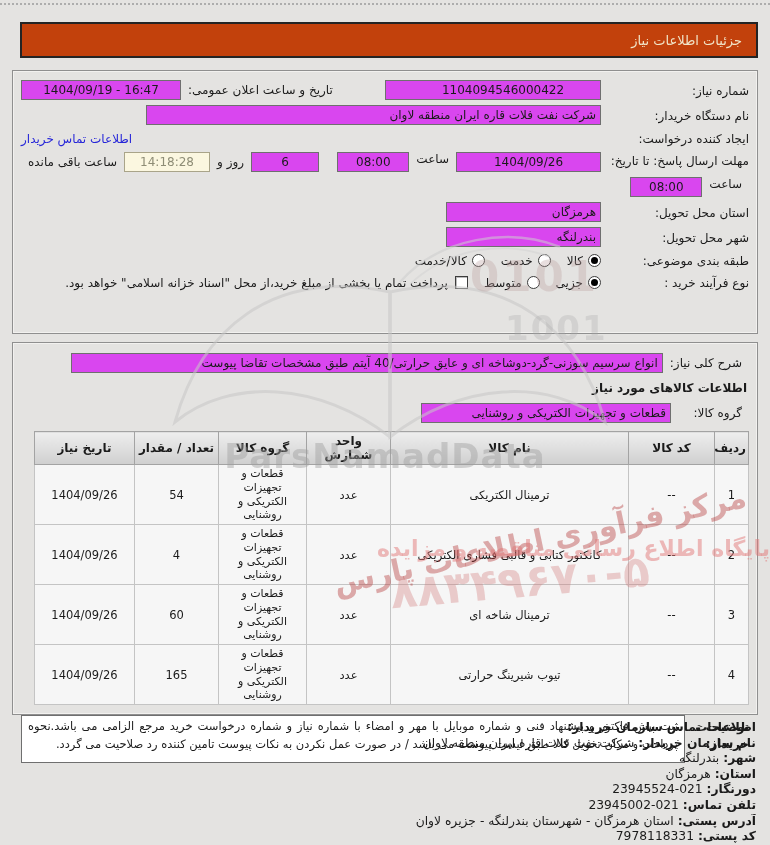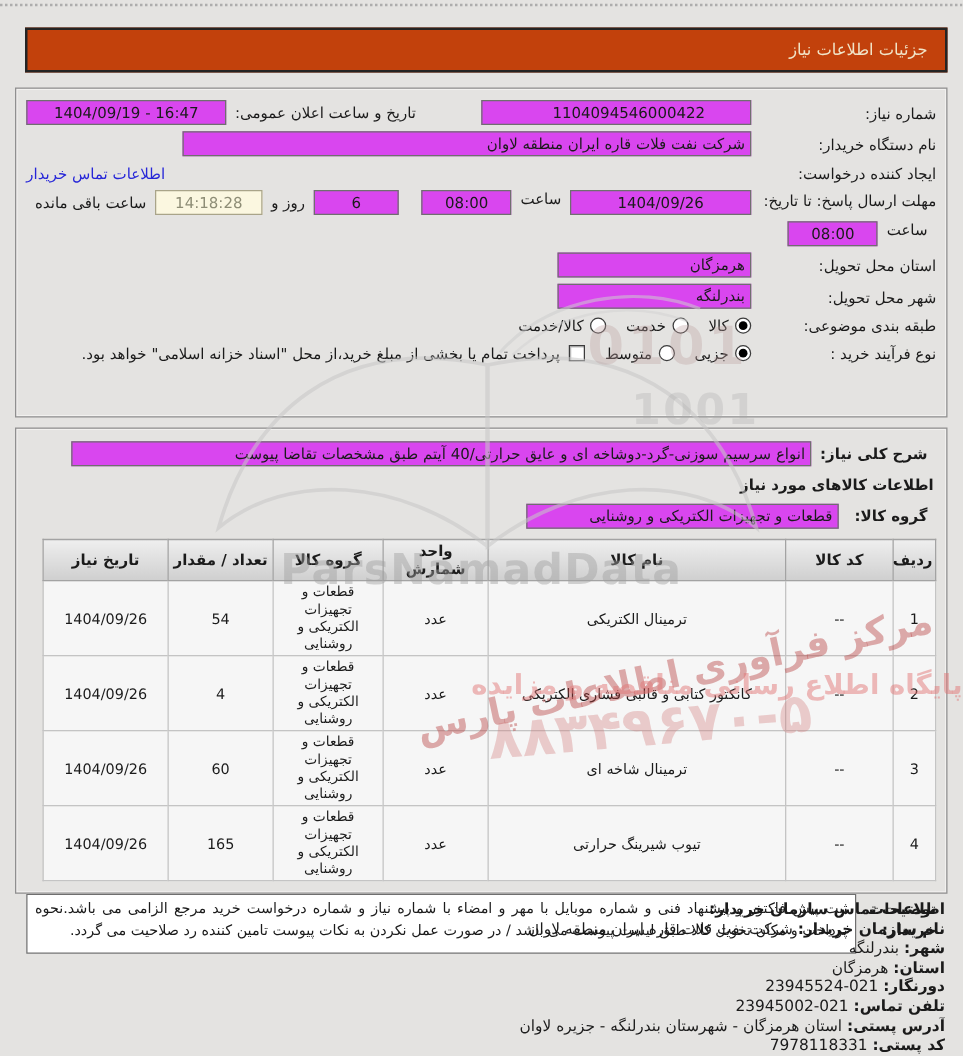--- a/index.html
+++ b/index.html
@@ -21,21 +21,21 @@
   .panel {
     position:absolute; left:12px; right:12px;
     border:1px solid #8f8f8f; box-shadow:0 0 0 1px #f2f1ef inset;
   }
   #info-box { top:70px; height:264px; padding:9px 8px 6px 8px; }
   #need-box { top:342px; height:373px; padding:10px 8px 8px 8px; }
 
   .frow { display:flex; align-items:center; margin-bottom:5px; }
   .frow.top { align-items:flex-start; }
   .flabel { width:148px; flex:none; padding-left:6px; line-height:15px; padding-top:2px; }
-  .blabel { font-weight:bold; }
+  .blabel { font-weight:normal; }
 
   .ibox {
     height:20px; line-height:18px; background:#d946ef; border:1px solid #6f6f6f;
     padding:0 4px; overflow:hidden; white-space:nowrap; flex:none;
   }
   .center { text-align:center; }
   .ltr { direction:ltr; unicode-bidi:isolate; }
   .sep { margin:0 7px; flex:none; }
   .push { margin-right:auto; display:flex; align-items:center; }
 

